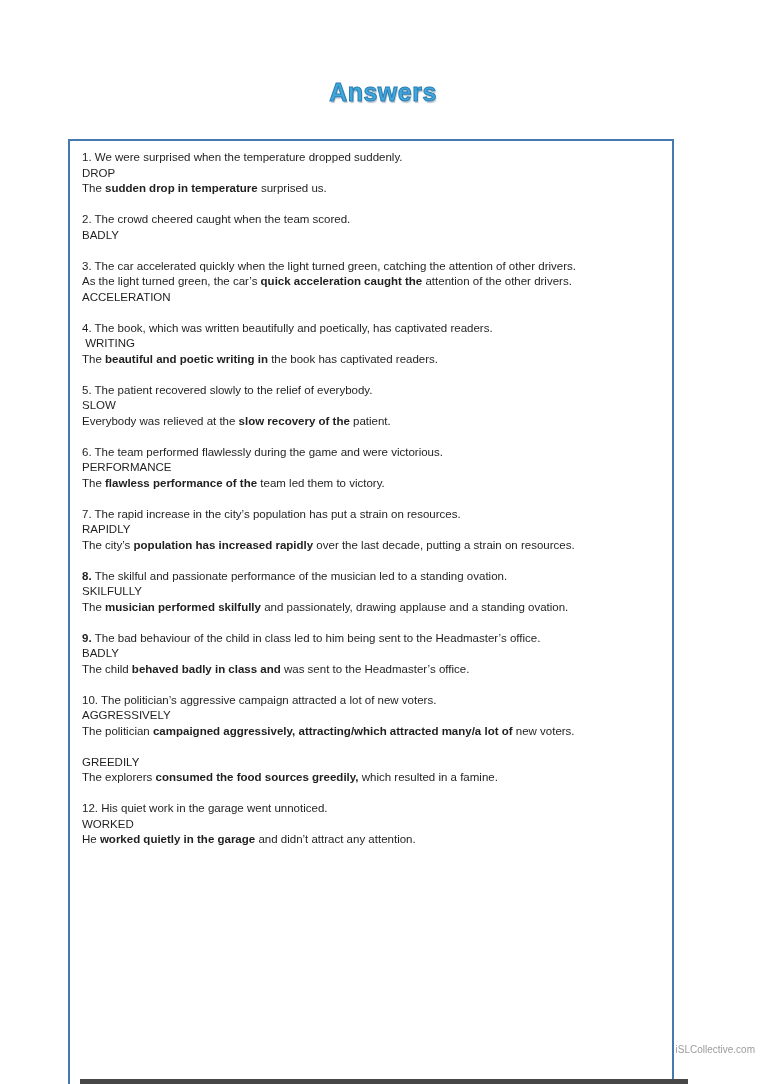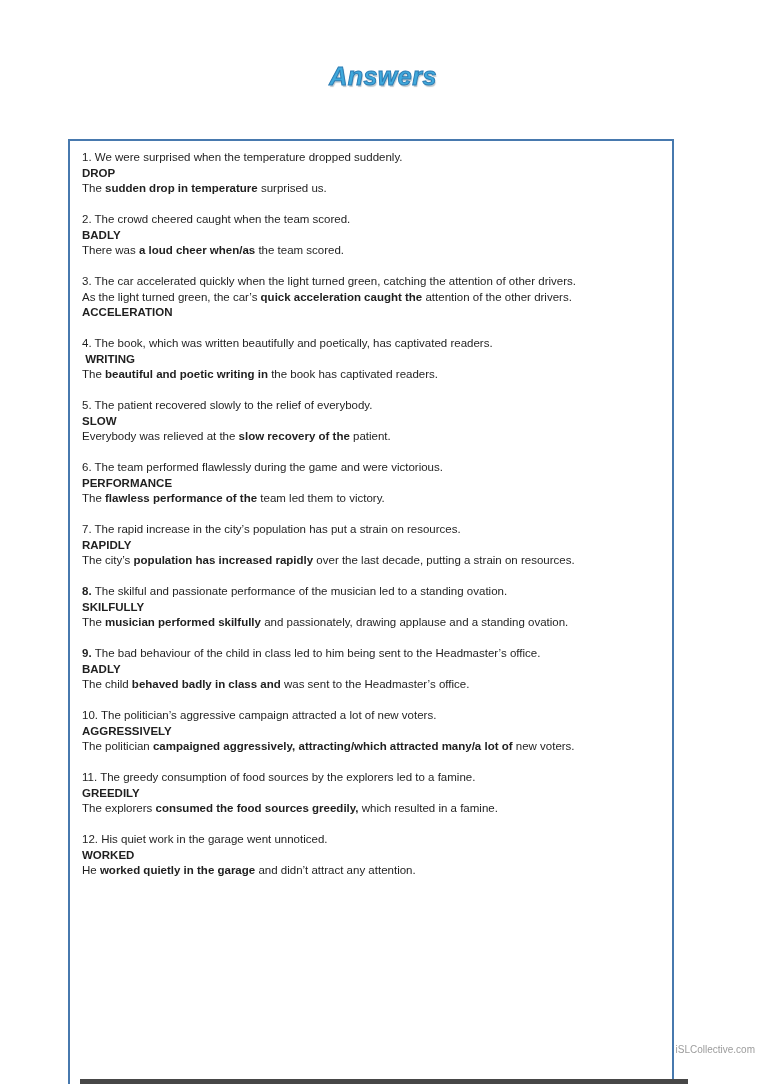--- a/index.html
+++ b/index.html
@@ -9,46 +9,45 @@
     height: 1084px;
     background: #ffffff;
     font-family: "Liberation Sans", sans-serif;
     overflow: hidden;
   }
   .page-title {
     position: absolute;
     top: 62px;
     left: 0;
     right: 0;
-    margin: 0;
+    margin: 16px;
     text-align: center;
     font-size: 25px;
     font-weight: bold;
     letter-spacing: 0.5px;
     color: var(--title-fill, #3fa9dc);
     -webkit-text-stroke: 1px var(--title-outline, #2d7cb3);
     text-shadow: 1px 2px 1px rgba(110, 130, 145, 0.45);
-    font-style: italic;
   }
   .answers-box {
     position: absolute;
     left: 68px;
     top: 139px;
     width: 606px;
     height: 985px;
     box-sizing: border-box;
     border: 2px solid var(--box-border, #4779ae);
     padding: 9px 12px;
     color: var(--body-text, #1f1f1f);
     font-size: 11.5px;
     line-height: 15.5px;
   }
   .qa-item { margin-bottom: 15.5px; }
   .qa-item:last-child { margin-bottom: 0; }
-  .kw { font-weight: bold; white-space: pre; }
+  .kw { font-weight: normal; white-space: pre; }
   .bold { font-weight: bold; }
   .footer {
     position: absolute;
     top: 1044px;
     right: 11px;
     font-size: 10px;
     color: var(--footer-text, #9c9c9c);
   }
   .bottom-bar {
     position: absolute;
@@ -69,21 +68,20 @@
     <div>
   <div class="qa-item">
     <div class="line"><span class="num">1. </span><span>We were surprised when the temperature dropped suddenly.</span></div>
     <div class="line kw">DROP</div>
     <div class="line"><span>The </span><span class="bold">sudden drop in temperature</span><span> surprised us.</span></div>
   </div>
 
   <div class="qa-item">
     <div class="line"><span class="num">2. </span><span>The crowd cheered caught when the team scored.</span></div>
     <div class="line kw">BADLY</div>
-    <div class="line"><span>There was </span><span class="bold">a loud cheer when/as</span><span> the team scored.</span></div>
   </div>
 
   <div class="qa-item">
     <div class="line"><span class="num">3. </span><span>The car accelerated quickly when the light turned green, catching the attention of other drivers.</span></div>
     <div class="line"><span>As the light turned green, the car’s </span><span class="bold">quick acceleration caught the</span><span> attention of the other drivers.</span></div>
     <div class="line kw">ACCELERATION</div>
   </div>
 
   <div class="qa-item">
     <div class="line"><span class="num">4. </span><span>The book, which was written beautifully and poetically, has captivated readers.</span></div>
@@ -121,21 +119,20 @@
     <div class="line"><span>The child </span><span class="bold">behaved badly in class and</span><span> was sent to the Headmaster’s office.</span></div>
   </div>
 
   <div class="qa-item">
     <div class="line"><span class="num">10. </span><span>The politician’s aggressive campaign attracted a lot of new voters.</span></div>
     <div class="line kw">AGGRESSIVELY</div>
     <div class="line"><span>The politician </span><span class="bold">campaigned aggressively, attracting/which attracted many/a lot of</span><span> new voters.</span></div>
   </div>
 
   <div class="qa-item">
-    <div class="line"><span class="num">11. </span><span>The greedy consumption of food sources by the explorers led to a famine.</span></div>
     <div class="line kw">GREEDILY</div>
     <div class="line"><span>The explorers </span><span class="bold">consumed the food sources greedily,</span><span> which resulted in a famine.</span></div>
   </div>
 
   <div class="qa-item">
     <div class="line"><span class="num">12. </span><span>His quiet work in the garage went unnoticed.</span></div>
     <div class="line kw">WORKED</div>
     <div class="line"><span>He </span><span class="bold">worked quietly in the garage</span><span> and didn’t attract any attention.</span></div>
   </div>
 </div>

